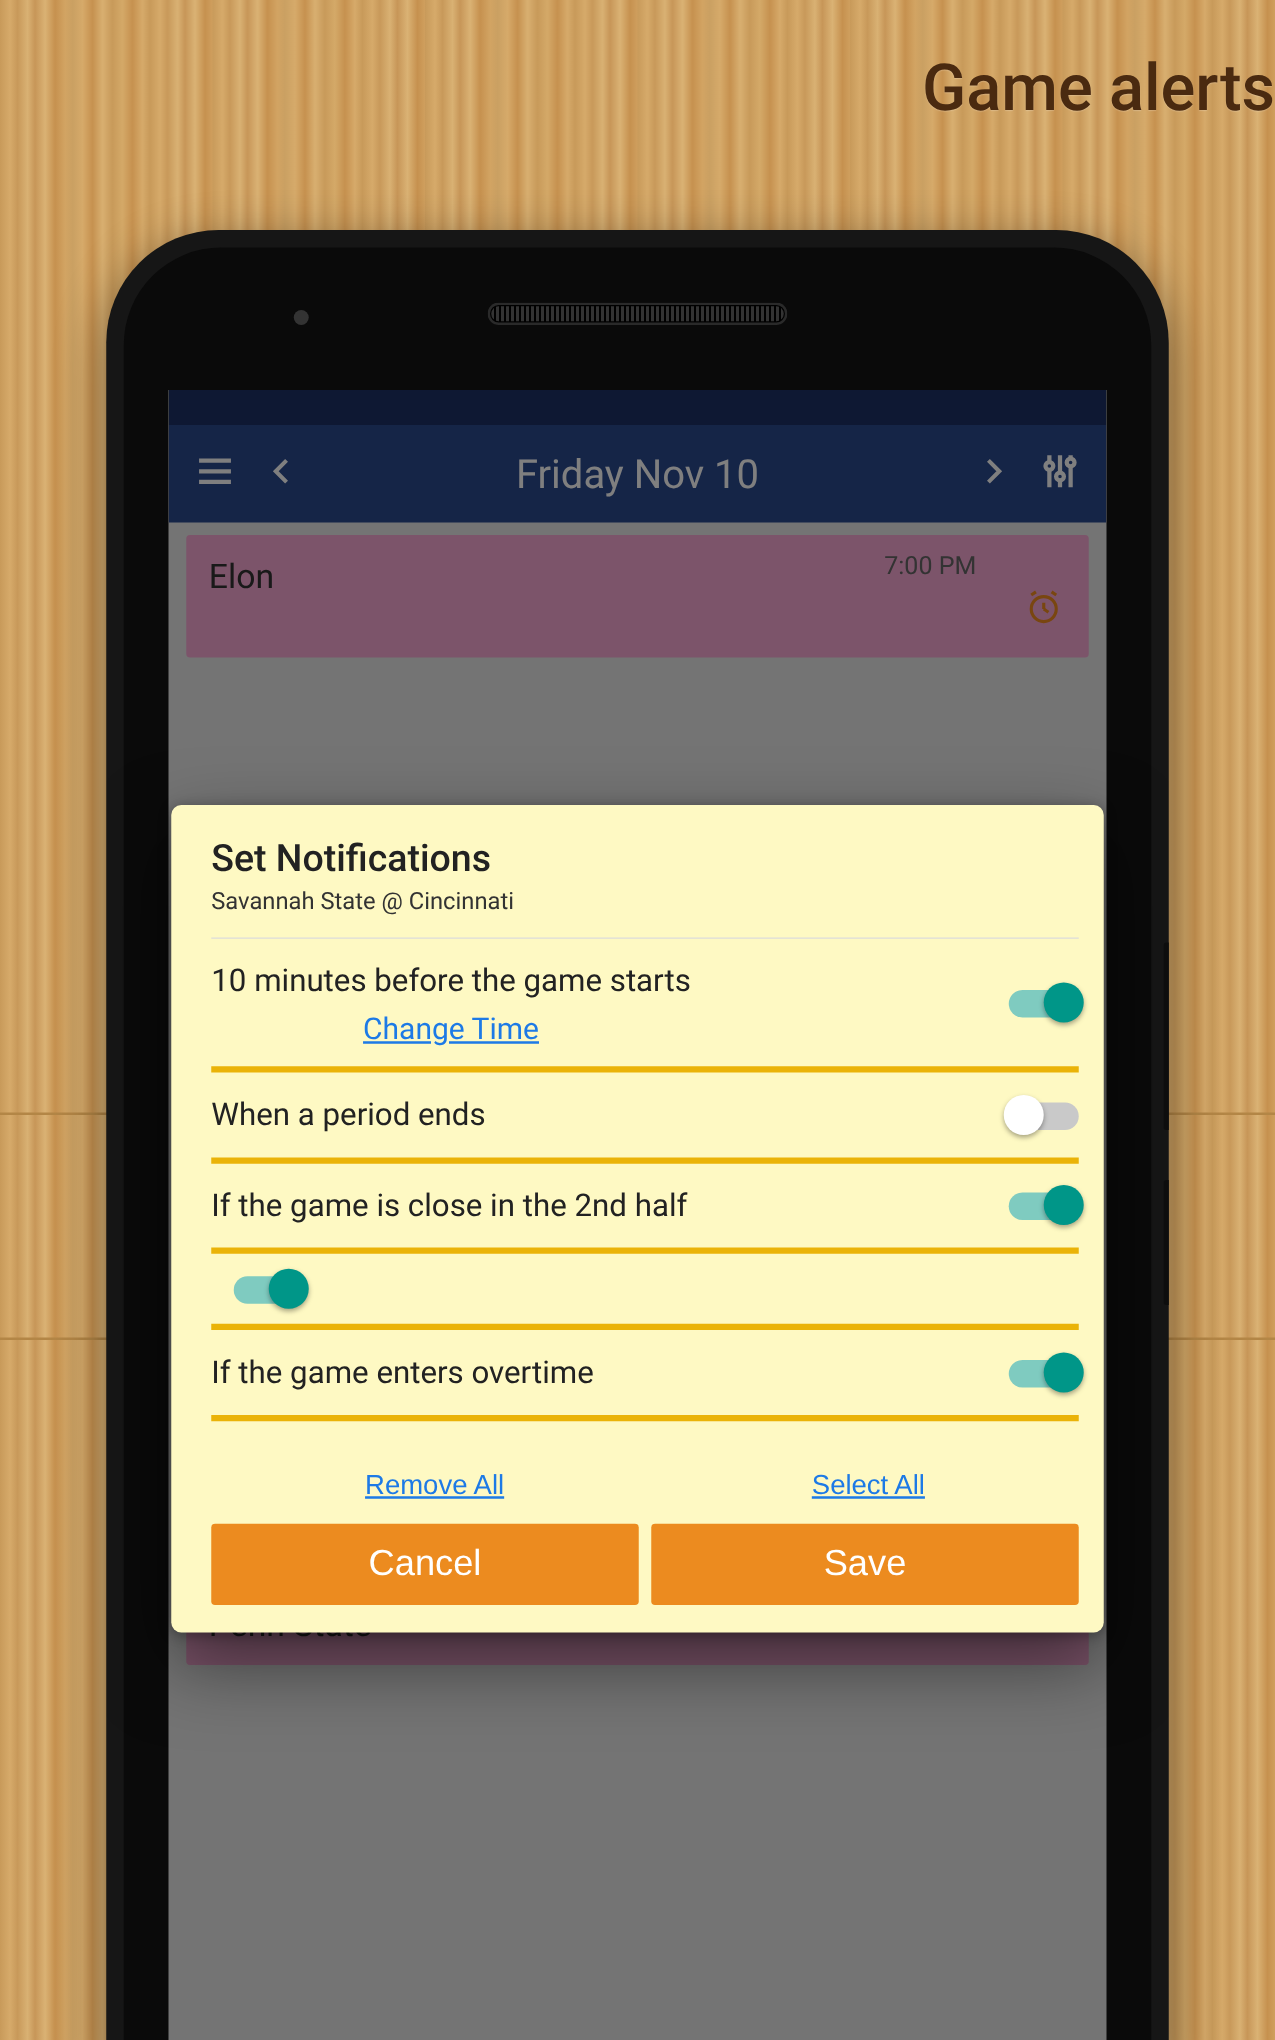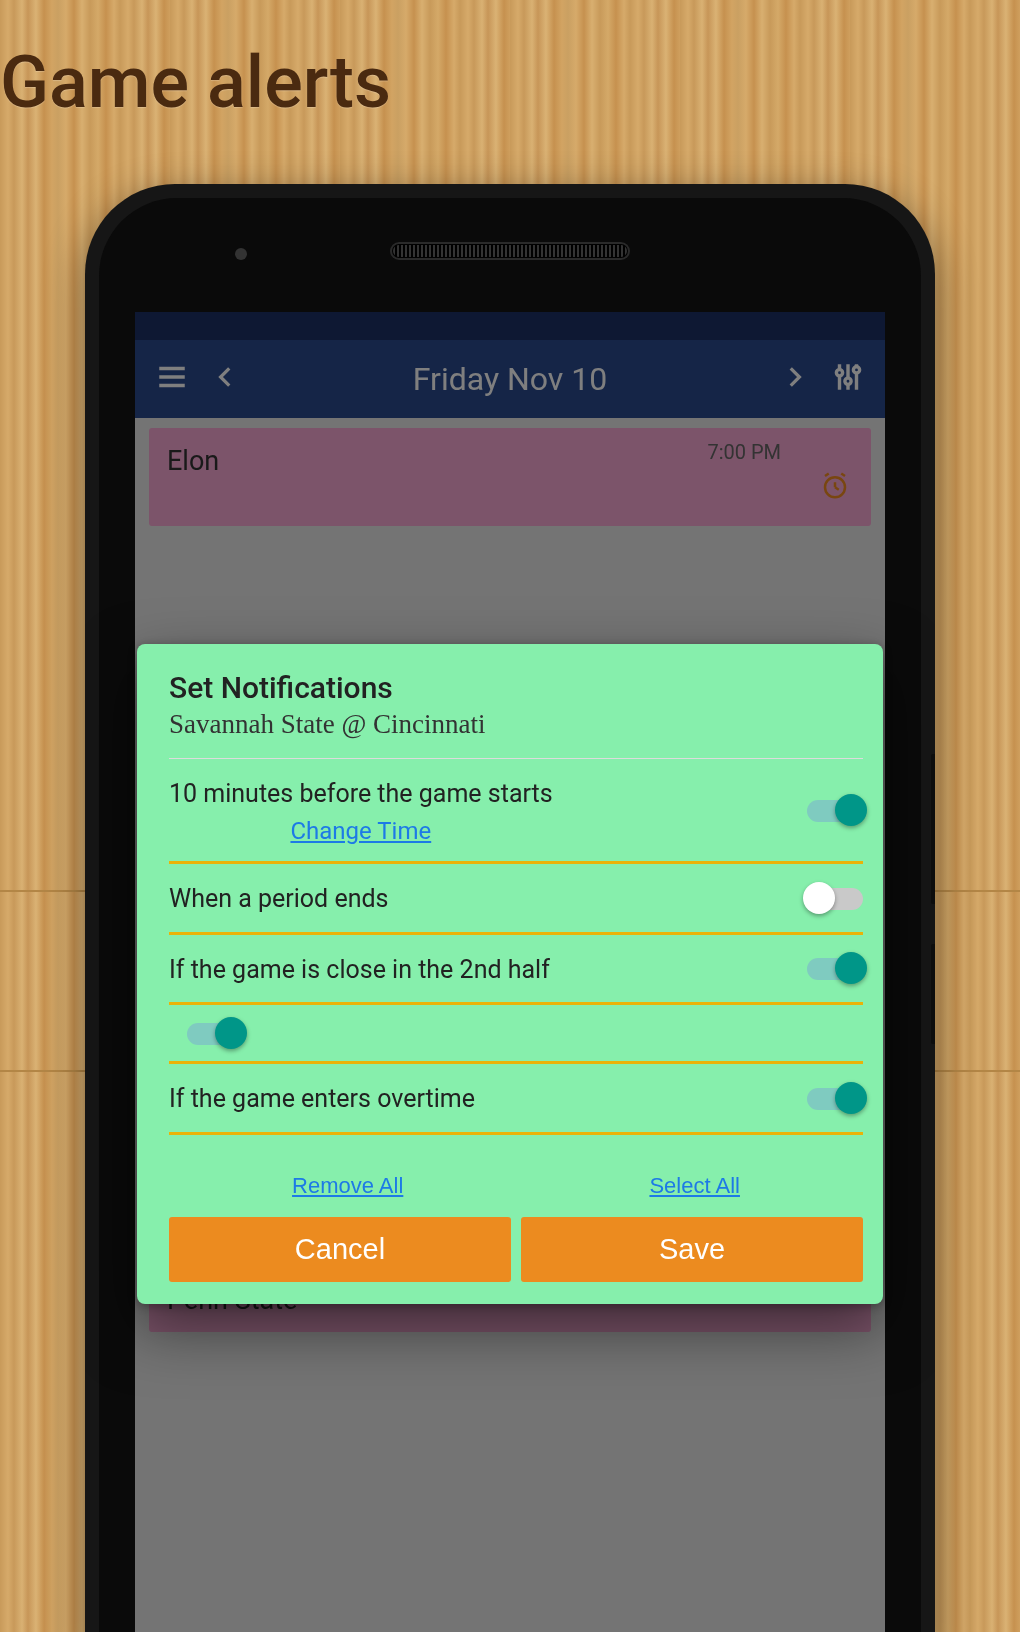--- a/index.html
+++ b/index.html
@@ -21,22 +21,22 @@
         #c89a5a 120px);
     background-size: 170px 100%;
   }
   .wood-bg::before, .wood-bg::after {
     content:""; position:absolute; left:0; right:0; height:2px; background:#b38646;
   }
   .wood-bg::before { top:890px; }
   .wood-bg::after { top:1070px; }
   .page-title {
     position: absolute; top: 40px; left: 0; right: 0;
-    text-align: left;
-    font-size: 72px; font-weight: 500;
+    text-align: right;
+    font-size: 52px; font-weight: 500;
     color: #4a2a10;
     text-shadow: 0 1px 1px rgba(255,255,255,.2);
   }
 
   
   .phone {
     position: absolute;
     left: 85px; top: 160px;
     width: 850px; height: 1472px;
     background: #161616;
@@ -109,31 +109,31 @@
   }
   .team { font-size:27px; color:#333; line-height:1.45; }
   .time { position:absolute; top:12px; right:90px; font-size:20px; color:#666; }
   .alarm { position:absolute; top:42px; right:18px; width:36px; height:36px; display:flex; align-items:center; justify-content:center; }
   .alarm svg { width:30px; height:30px; }
   .spacer { height:680px; }
 
   
   .dialog {
     position:absolute; left:52px; right:52px; top:460px;
-    background:#86efac; border-radius:8px;
+    background:#fef9c3; border-radius:8px;
     box-shadow: 0 24px 60px rgba(0,0,0,.5), 0 2px 10px rgba(0,0,0,.3);
     padding: 26px 20px 22px 32px;
     z-index:10;
   }
   .dlg-title { font-size:30px; font-weight:500; color:#222; }
-  .dlg-sub { font-size:27px; color:#333; margin-top:4px;font-family:Liberation Serif, serif; }
+  .dlg-sub { font-size:19px; color:#333; margin-top:4px; }
   .dlg-sep { height:1px; background:#dcdcdc; margin:18px 0 0 0; }
 
   .opt { display:flex; align-items:center; justify-content:space-between;
-         padding:18px 0 16px 0; border-bottom:3px solid #eab308; }
+         padding:18px 0 16px 0; border-bottom:5px solid #eab308; }
   .opt:last-of-type { border-bottom:none; }
   .opt-text { font-size:25px; color:#222; line-height:1.35; }
   .change-link { color:#1d7ae6; text-decoration:underline; font-size:24px; margin-top:6px;text-align:center; }
 
   .toggle {
     position:relative; width:56px; height:22px; border-radius:11px;
     background:#c9c9c9; flex-shrink:0; margin-left:18px;
   }
   .toggle .knob {
     position:absolute; top:-6px; width:32px; height:32px; border-radius:50%;

